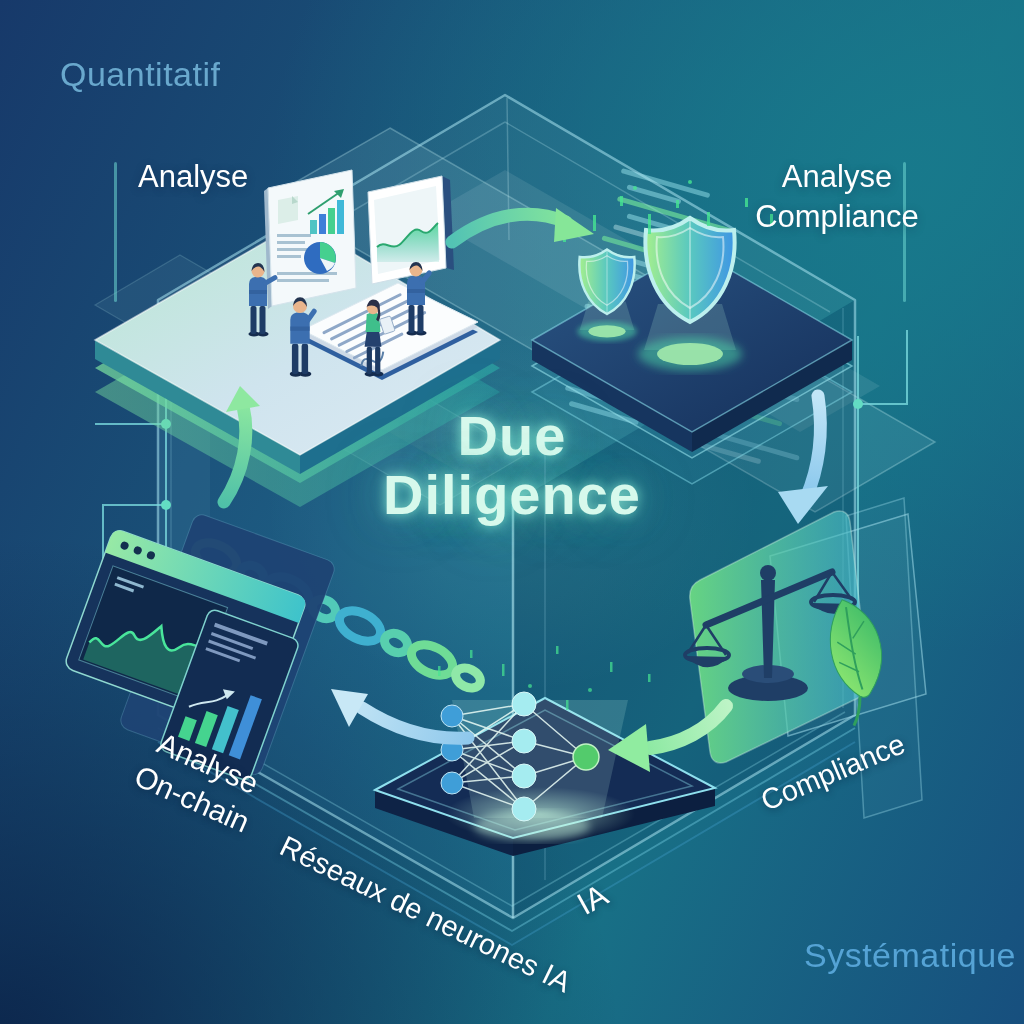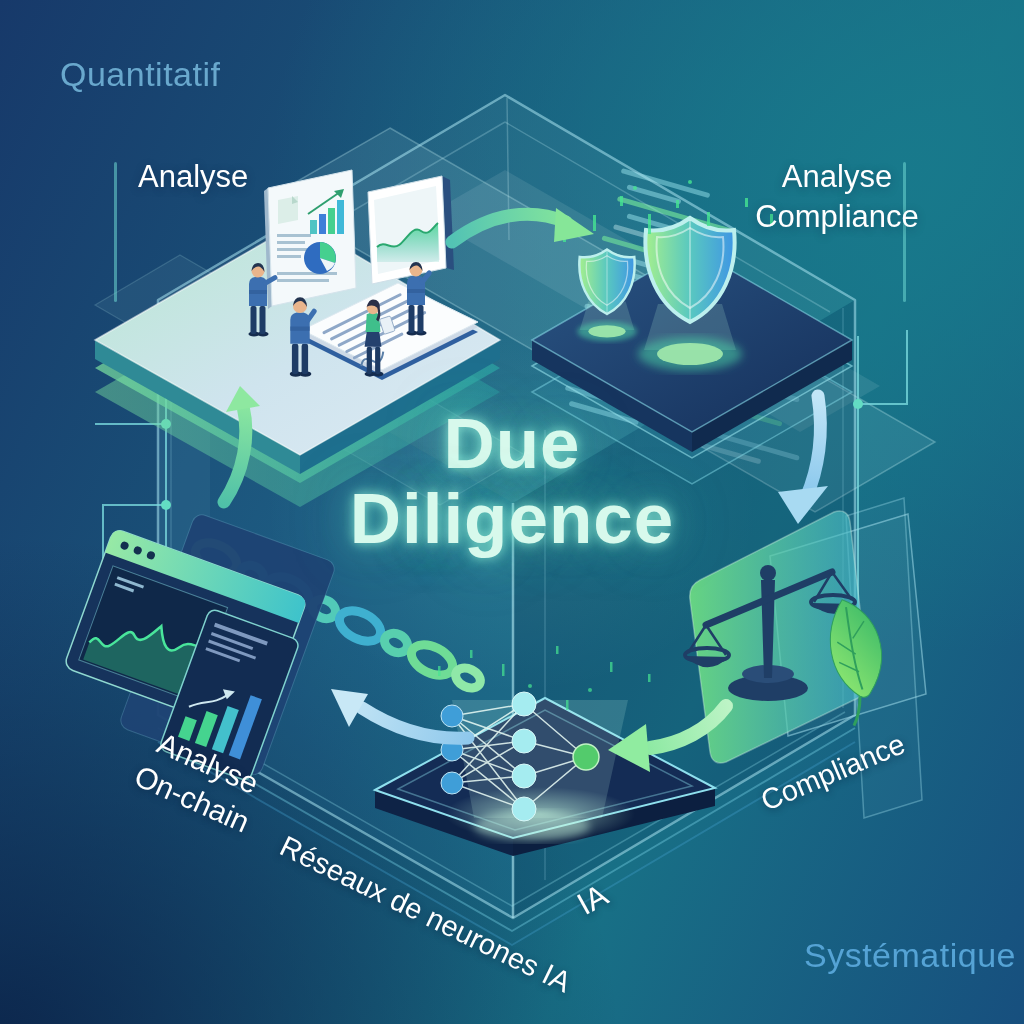--- a/index.html
+++ b/index.html
@@ -18,21 +18,21 @@
   .v{left:851px;top:59px;font-size:33px;color:#62c1cd;}
   .s{left:804px;top:936px;font-size:34px;color:#55a3d5;}
   .sect{font-size:31px;font-weight:500;line-height:1.28;text-shadow:0 2px 8px rgba(8,30,60,.35);}
   .fond{left:138px;top:157px;}
   .tech{left:752px;top:157px;width:170px;text-align:center;}
   .vrule{position:absolute;width:3px;height:140px;background:rgba(110,215,210,.55);border-radius:2px;}
   .vr-l{left:114px;top:162px;}
   .vr-r{left:903px;top:162px;}
   .title{
     left:512px;top:406px;transform:translateX(-50%);text-align:center;
-    font-size:71px;font-weight:700;line-height:1.06;letter-spacing:1px;color:#d7f9ec;
+    font-size:56px;font-weight:700;line-height:1.06;letter-spacing:1px;color:#d7f9ec;
     text-shadow:0 0 12px rgba(150,245,220,.85),0 0 32px rgba(95,230,200,.5),0 0 64px rgba(80,220,190,.35);
   }
   .rot{font-weight:500;text-shadow:0 2px 6px rgba(8,28,58,.5);}
   .onchain{left:92px;top:742px;width:216px;text-align:center;font-size:30px;line-height:1.3;transform:rotate(24deg);}
   .reseaux{left:282px;top:828px;width:310px;font-size:29px;white-space:nowrap;transform:rotate(26deg);transform-origin:0 50%;}
   .ia{left:578px;top:882px;font-size:31px;transform:rotate(-29deg);}
   .compliance{left:748px;top:756px;width:170px;text-align:center;font-size:29px;transform:rotate(-23deg);}
 </style>
 </head>
 <body>

